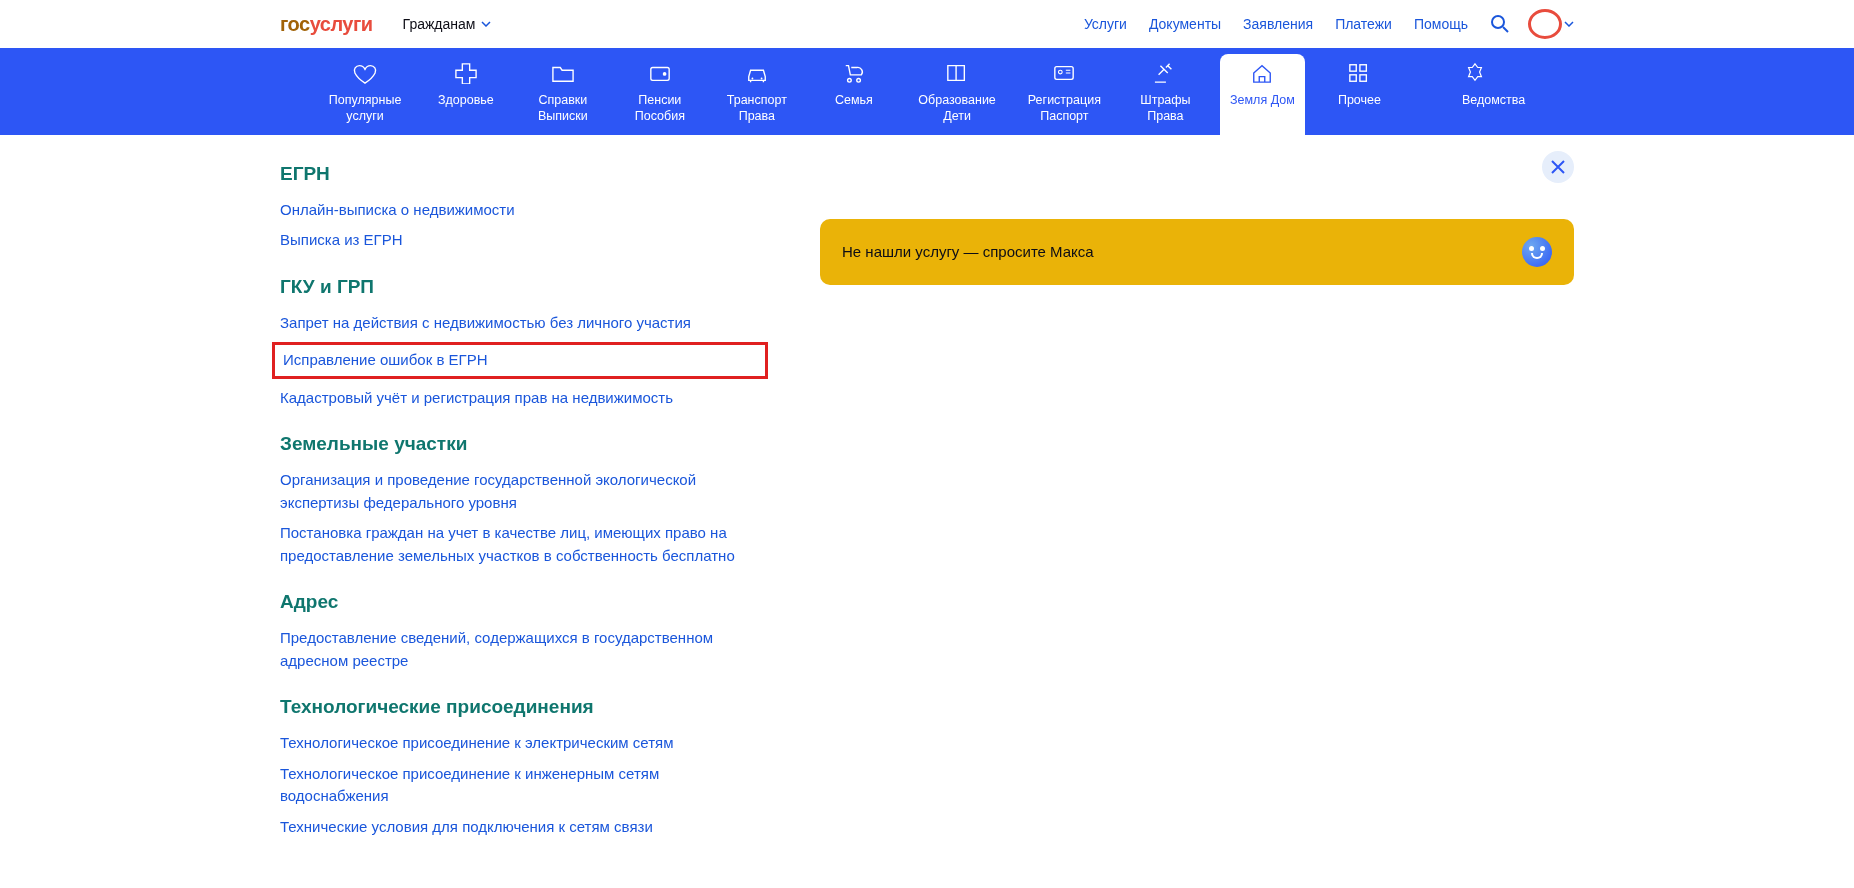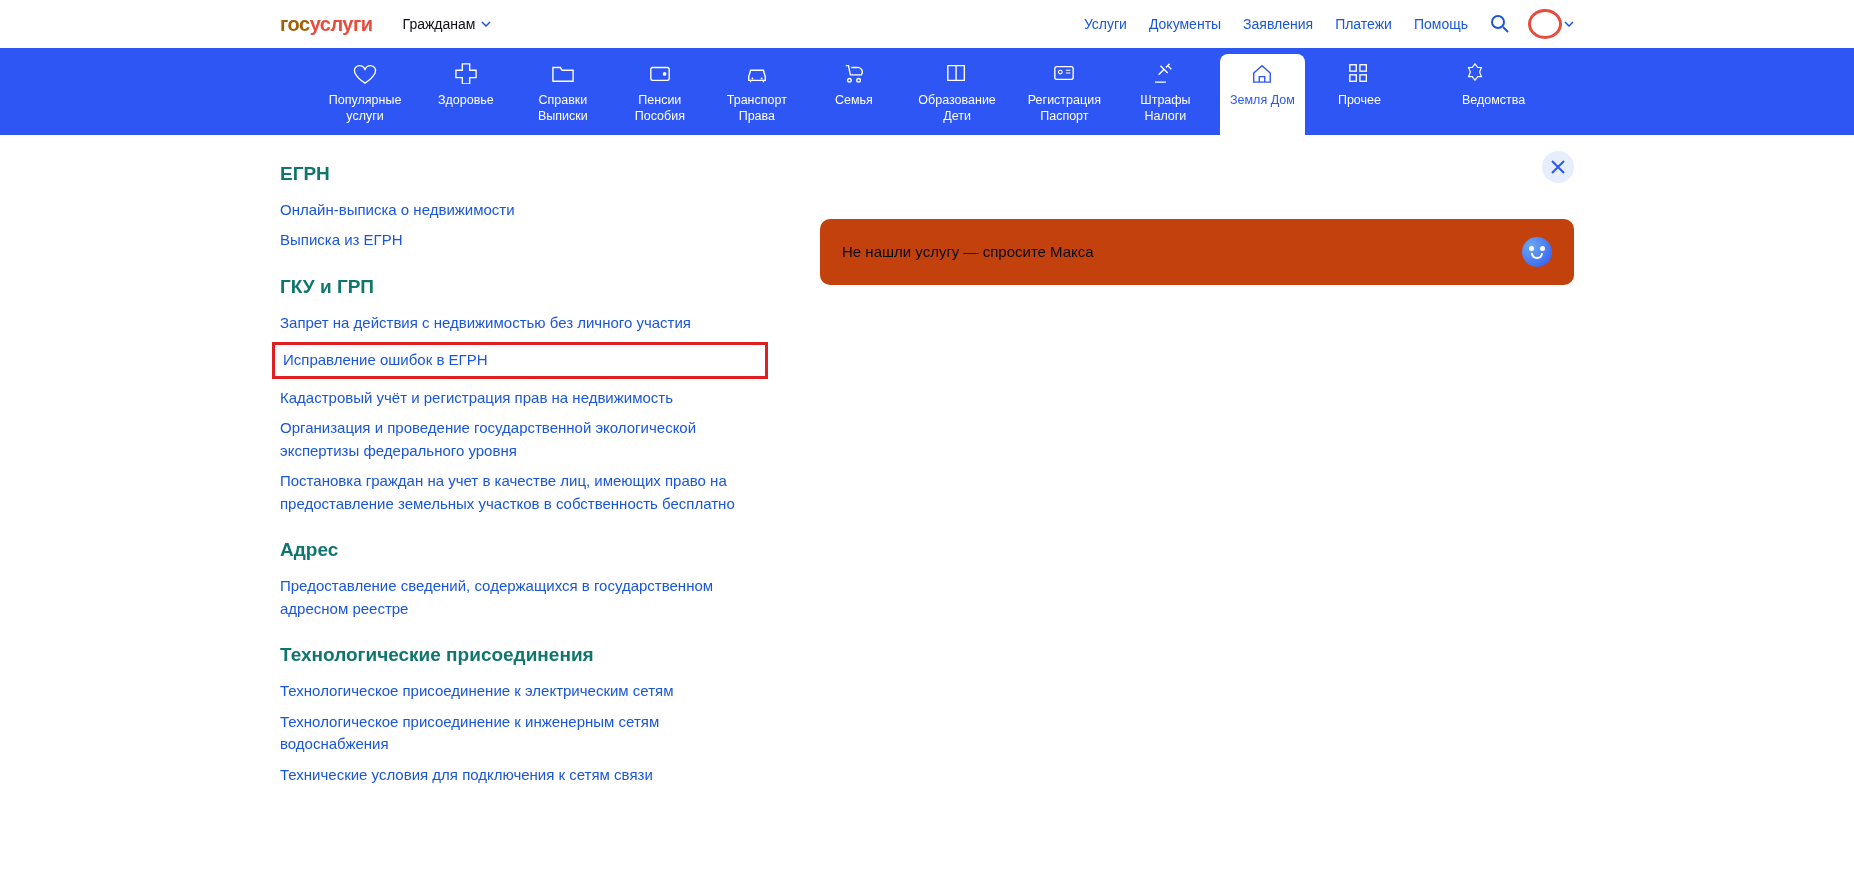--- a/index.html
+++ b/index.html
@@ -162,21 +162,21 @@
       height: 32px;
       background: #e6eefb;
       border-radius: 50%;
       display: flex;
       align-items: center;
       justify-content: center;
       cursor: pointer;
       color: #2d56f5;
     }
     .assistant-box {
-      background: #c2410c;
+      background: #eab308;
       border-radius: 10px;
       padding: 18px 22px;
       display: flex;
       align-items: center;
       justify-content: space-between;
       margin-top: 56px;
       cursor: pointer;
     }
     .assistant-text {
       font-size: 15px;
@@ -319,21 +319,21 @@
         <path d="M15 9h5m-5 3h5" stroke="currentColor" stroke-width="1.2"></path>
       </svg>
       <span style="white-space: pre-line;">Регистрация
 Паспорт</span>
     </div>
     <div class="category-item">
       <svg class="category-icon" viewBox="0 0 26 24">
         <path d="M8 4l8 8m-4-4l-6 6m8-8l4-4m-2 2l4 4M2 22h12" fill="none" stroke="currentColor" stroke-width="1.5"></path>
       </svg>
       <span style="white-space: pre-line;">Штрафы
-Налоги</span>
+Права</span>
     </div>
     <div class="category-item active">
       <svg class="category-icon" viewBox="0 0 26 24">
         <path d="M4 12l9-8 9 8v10H4zm6 10v-6h6v6" fill="none" stroke="currentColor" stroke-width="1.5"></path>
       </svg>
       <span style="white-space: pre-line;">Земля Дом</span>
     </div>
     <div class="category-item">
       <svg class="category-icon" viewBox="0 0 26 24">
         <rect x="3" y="3" width="7" height="7" fill="none" stroke="currentColor" stroke-width="1.5"></rect>
@@ -353,20 +353,21 @@
 
 <div class="content-area">
   <div class="content-left" id="sections-container">
       <div class="section-heading">ЕГРН</div>
       <a class="service-link">Онлайн-выписка о недвижимости</a>
       <a class="service-link">Выписка из ЕГРН</a>
       <div class="section-heading">ГКУ и ГРП</div>
       <a class="service-link">Запрет на действия с недвижимостью без личного участия</a>
       <a class="service-link highlighted">Исправление ошибок в ЕГРН</a>
       <a class="service-link">Кадастровый учёт и регистрация прав на недвижимость</a>
+      <div class="section-heading">Земельные участки</div>
       <a class="service-link">Организация и проведение государственной экологической экспертизы федерального уровня</a>
       <a class="service-link">Постановка граждан на учет в качестве лиц, имеющих право на предоставление земельных участков в собственность бесплатно</a>
       <div class="section-heading">Адрес</div>
       <a class="service-link">Предоставление сведений, содержащихся в государственном адресном реестре</a>
       <div class="section-heading">Технологические присоединения</div>
       <a class="service-link">Технологическое присоединение к электрическим сетям</a>
       <a class="service-link">Технологическое присоединение к инженерным сетям водоснабжения</a>
       <a class="service-link">Технические условия для подключения к сетям связи</a>
     </div>
   <div class="content-right">

